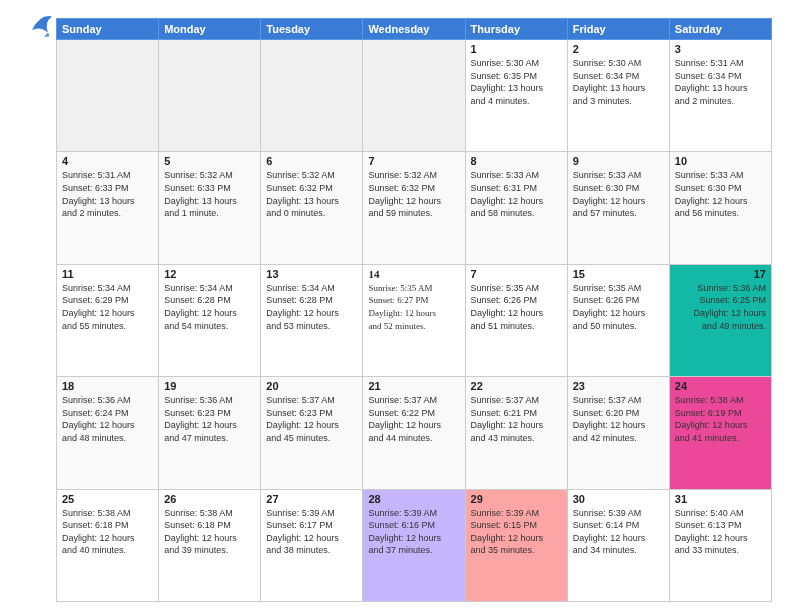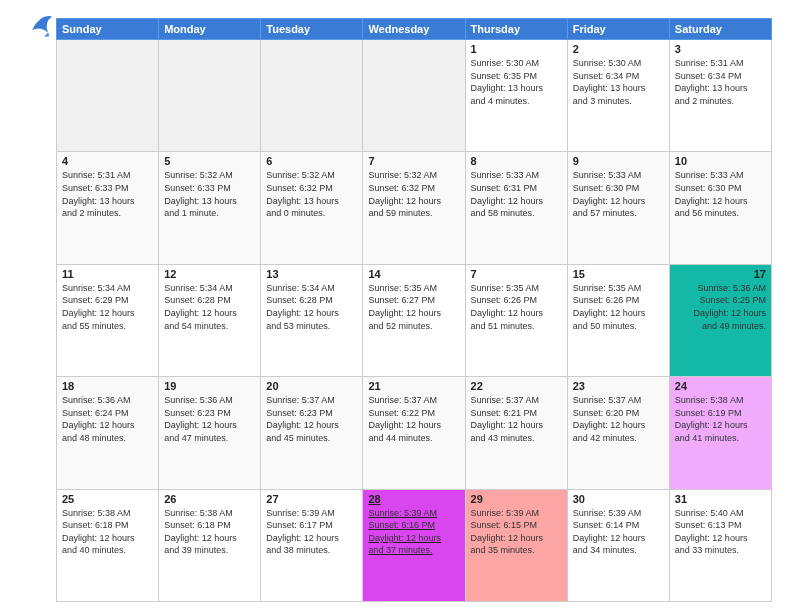--- a/index.html
+++ b/index.html
@@ -216,21 +216,21 @@
 Daylight: 12 hours
 and 54 minutes.</div>
           </td>
           <td style="background: rgb(255, 255, 255);">
             <span class="day-num">13</span>
             <div class="day-info" style="white-space: pre-line;">Sunrise: 5:34 AM
 Sunset: 6:28 PM
 Daylight: 12 hours
 and 53 minutes.</div>
           </td>
-          <td style="background: rgb(255, 255, 255);">
+          <td style="background: rgb(255, 255, 255); font-family: Liberation Serif, serif;">
             <span class="day-num">14</span>
             <div class="day-info" style="white-space: pre-line;">Sunrise: 5:35 AM
 Sunset: 6:27 PM
 Daylight: 12 hours
 and 52 minutes.</div>
           </td>
           <td style="background: rgb(255, 255, 255);">
             <span class="day-num">7</span>
             <div class="day-info" style="white-space: pre-line;">Sunrise: 5:35 AM
 Sunset: 6:26 PM
@@ -288,21 +288,21 @@
 Daylight: 12 hours
 and 43 minutes.</div>
           </td>
           <td style="background: rgb(249, 249, 249);">
             <span class="day-num">23</span>
             <div class="day-info" style="white-space: pre-line;">Sunrise: 5:37 AM
 Sunset: 6:20 PM
 Daylight: 12 hours
 and 42 minutes.</div>
           </td>
-          <td style="background: #f0abfc;">
+          <td style="background: #ec4899;">
             <span class="day-num">24</span>
             <div class="day-info" style="white-space: pre-line;">Sunrise: 5:38 AM
 Sunset: 6:19 PM
 Daylight: 12 hours
 and 41 minutes.</div>
           </td>
         </tr>
         <tr>
           <td style="background: rgb(255, 255, 255);">
             <span class="day-num">25</span>
@@ -318,21 +318,21 @@
 Daylight: 12 hours
 and 39 minutes.</div>
           </td>
           <td style="background: rgb(255, 255, 255);">
             <span class="day-num">27</span>
             <div class="day-info" style="white-space: pre-line;">Sunrise: 5:39 AM
 Sunset: 6:17 PM
 Daylight: 12 hours
 and 38 minutes.</div>
           </td>
-          <td style="background: #d946ef; text-decoration: underline;">
+          <td style="background: #c4b5fd;">
             <span class="day-num">28</span>
             <div class="day-info" style="white-space: pre-line;">Sunrise: 5:39 AM
 Sunset: 6:16 PM
 Daylight: 12 hours
 and 37 minutes.</div>
           </td>
           <td style="background: #fca5a5;">
             <span class="day-num">29</span>
             <div class="day-info" style="white-space: pre-line;">Sunrise: 5:39 AM
 Sunset: 6:15 PM

